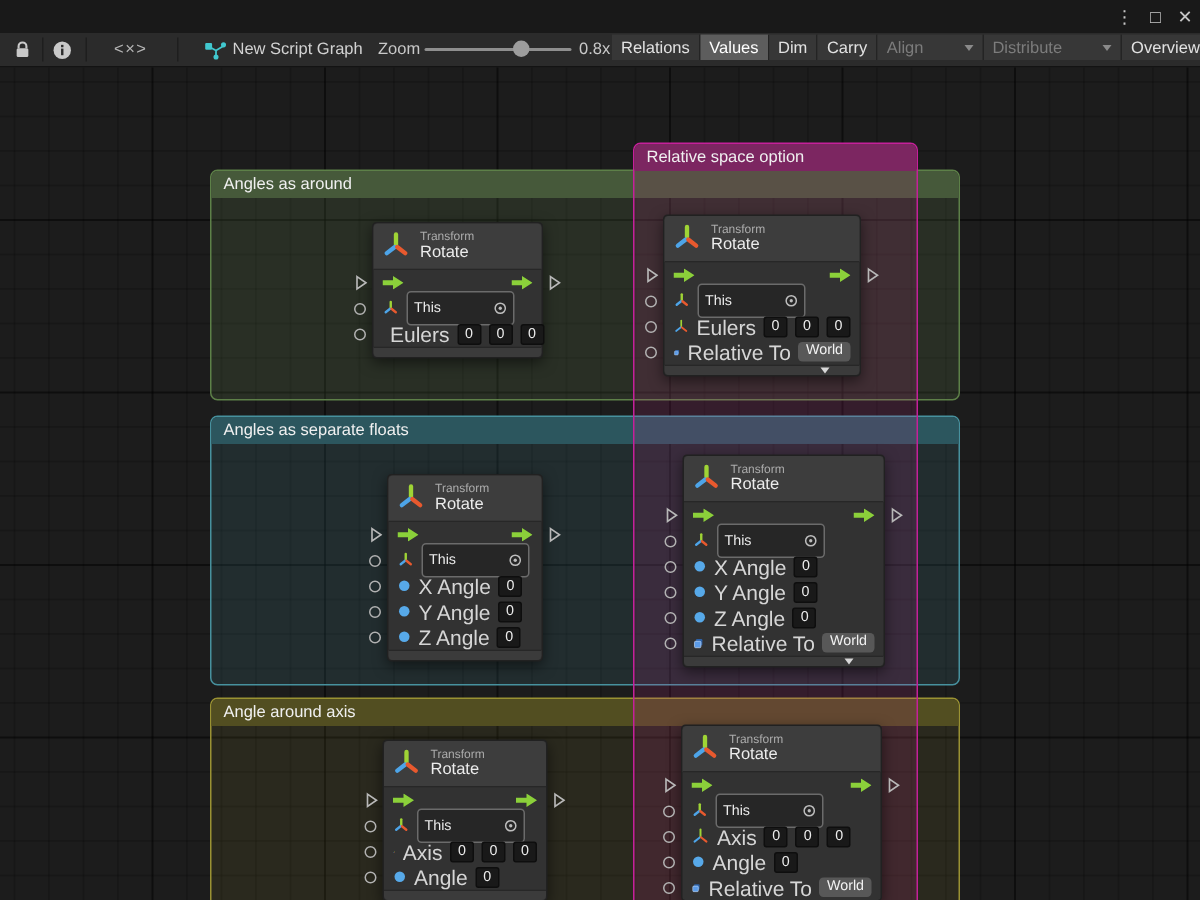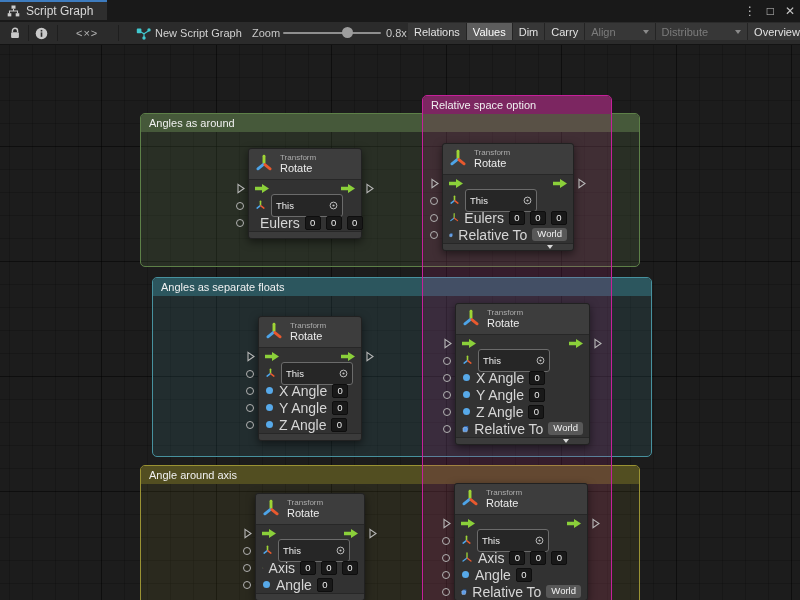--- a/index.html
+++ b/index.html
@@ -94,29 +94,20 @@
   }
   .port-tri{position:absolute;top:3px;display:flex;}
   .port-tri.left{left:-12px;}
   .port-tri.right{right:-13px;}
   .flow-arrow{display:flex;}
 </style>
 </head>
 <body>
 
 <div class="tabbar">
-  <div class="tab">
-    <svg width="13" height="12" viewBox="0 0 13 12">
-      <rect x="4.5" y="0.5" width="4" height="3.2" fill="#cdcdcd"></rect>
-      <path d="M6.5 3.7v2.3M2.5 8.2V6h8v2.2" stroke="#cdcdcd" stroke-width="1.1" fill="none"></path>
-      <rect x="0.7" y="8.2" width="3.6" height="3.2" fill="#cdcdcd"></rect>
-      <rect x="8.7" y="8.2" width="3.6" height="3.2" fill="#cdcdcd"></rect>
-    </svg>
-    <span>Script Graph</span>
-  </div>
   <div class="win-controls">
     <span>⋮</span>
     <span>□</span>
     <span>✕</span>
   </div>
 </div>
 
 <div class="toolbar">
   <div class="abs tb-icon" style="left:6px;width:18px;">
     <svg width="12" height="13" viewBox="0 0 12 13">
@@ -180,21 +171,21 @@
       </div>
     </div>
 </div>
 
 <div class="canvas" id="canvas">
     <div class="group" style="left: 140px; top: 68px; width: 500px; height: 154px; border-color: rgb(93, 128, 72); background: rgba(110, 150, 85, 0.16);">
       <div class="group-header" style="background:#46593a;">
        <span>Angles as around</span>
      </div>
     </div>
-    <div class="group" style="left: 152px; top: 232px; width: 500px; height: 180px; border-color: rgb(71, 145, 158); background: rgba(80, 160, 175, 0.13);">
+    <div class="group" style="left: 140px; top: 232px; width: 500px; height: 180px; border-color: rgb(71, 145, 158); background: rgba(80, 160, 175, 0.13);">
       <div class="group-header" style="background:#2c565e;">
        <span>Angles as separate floats</span>
      </div>
     </div>
     <div class="group" style="left: 140px; top: 420px; width: 500px; height: 167px; border-color: rgb(154, 146, 51); background: rgba(170, 160, 50, 0.1);">
       <div class="group-header" style="background:#524e21;">
        <span>Angle around axis</span>
      </div>
     </div>
     <div class="group" style="left: 422px; top: 50px; width: 190px; height: 532px; border-color: rgb(197, 32, 154); background: rgba(200, 40, 140, 0.15);">

